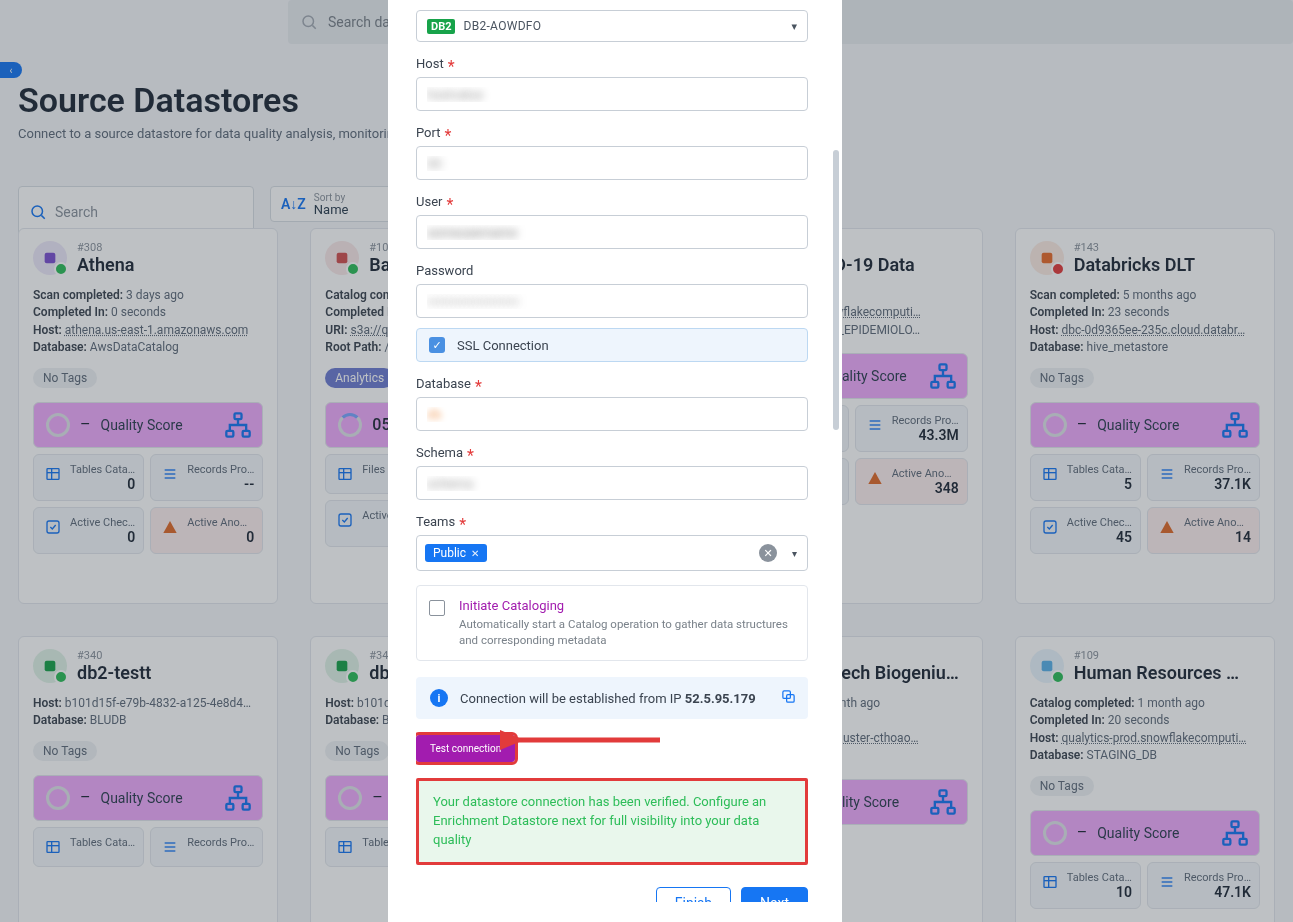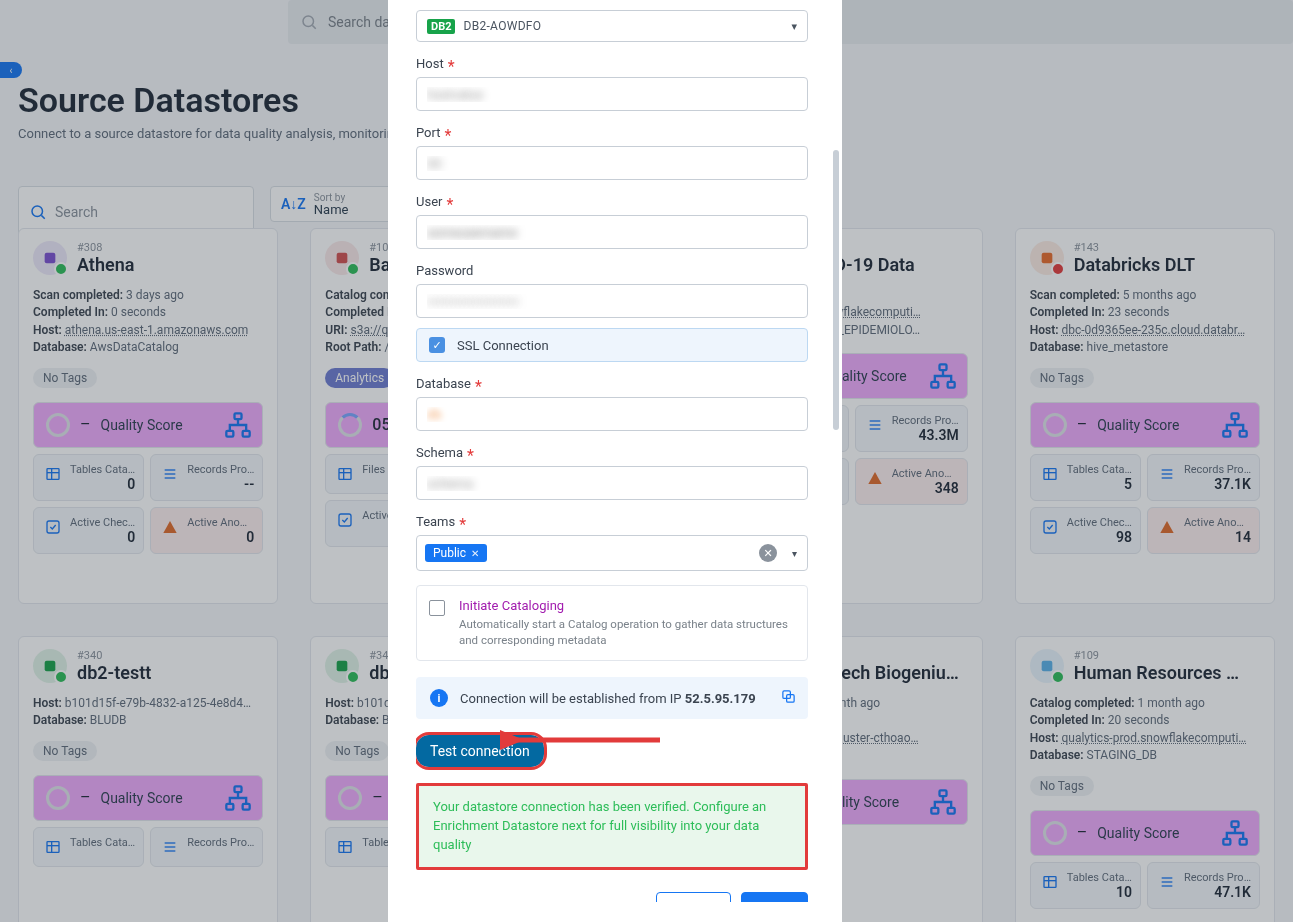--- a/index.html
+++ b/index.html
@@ -90,21 +90,21 @@
 .catalog-row .cb2 { width:16px; height:16px; border:1.5px solid #8a929c; border-radius:2px; flex:none; margin-top:2px; }
 .catalog-row .tt { font-size:13px; color:#a21caf; }
 .catalog-row .dd2 { font-size:11.5px; color:#7a828a; margin-top:4px; line-height:1.35; }
 
 .info-row { margin-top:16px; background:#eef5fd; border-radius:4px; padding:12px 14px; display:flex; align-items:center; gap:12px; position:relative; }
 .info-row .i { width:18px; height:18px; border-radius:50%; background:#1676f3; color:#fff; font-size:11px; display:flex; align-items:center; justify-content:center; font-weight:700; }
 .info-row .t { font-size:13px; color:#3b4450; }
 .info-row .t b { font-weight:700; }
 .info-row .copy { position:absolute; right:12px; color:#1676f3; }
 
-.test-btn { margin-top:16px; display:inline-block; background:#0369a1; color:#fff; border:none; padding:8px 14px; font-size:14px; border-radius:13px; outline:3px solid #e23b3b; outline-offset:0; }
+.test-btn { margin-top:16px; display:inline-block; background:#a21caf; color:#fff; border:none; padding:8px 14px; font-size:10px; border-radius:3px; outline:3px solid #e23b3b; outline-offset:0; }
 .arrow-callout { position:absolute; left:500px; top:726px; pointer-events:none; }
 
 .success-box { margin-top:16px; border:3px solid #e23b3b; background:#e9f7ec; color:#2dbd59; font-size:13px; padding:12px 14px; border-radius:2px; line-height:1.45; }
 
 .footer { margin-top:22px; display:flex; justify-content:flex-end; gap:10px; padding-bottom:10px; }
 .btn-outline { background:#fff; border:1px solid #1676f3; color:#1676f3; padding:7px 18px; border-radius:4px; font-size:14px; }
 .btn-primary { background:#1676f3; border:1px solid #1676f3; color:#fff; padding:7px 18px; border-radius:4px; font-size:14px; }
 
 .modal .scrollbar-fake { position:absolute; right:3px; top:150px; width:6px; height:280px; background:#c7ced6; border-radius:3px; }
 
@@ -476,21 +476,21 @@
           </div>
       <div class="stat">
             <span class="ic">
               <svg viewBox="0 0 24 24" fill="none" stroke="currentColor" stroke-width="2">
                 <rect x="3" y="3" width="18" height="18" rx="3"></rect>
                 <path d="M8 12l3 3 5-6"></path>
               </svg>
             </span>
             <span class="tx">
               <div class="t">Active Chec…</div>
-              <div class="v">98</div>
+              <div class="v">45</div>
             </span>
           </div>
       <div class="stat warn">
             <span class="ic">
               <svg viewBox="0 0 24 24" fill="currentColor">
                 <path d="M12 3l10 18H2z"></path>
               </svg>
             </span>
             <span class="tx">
               <div class="t">Active Ano…</div>

